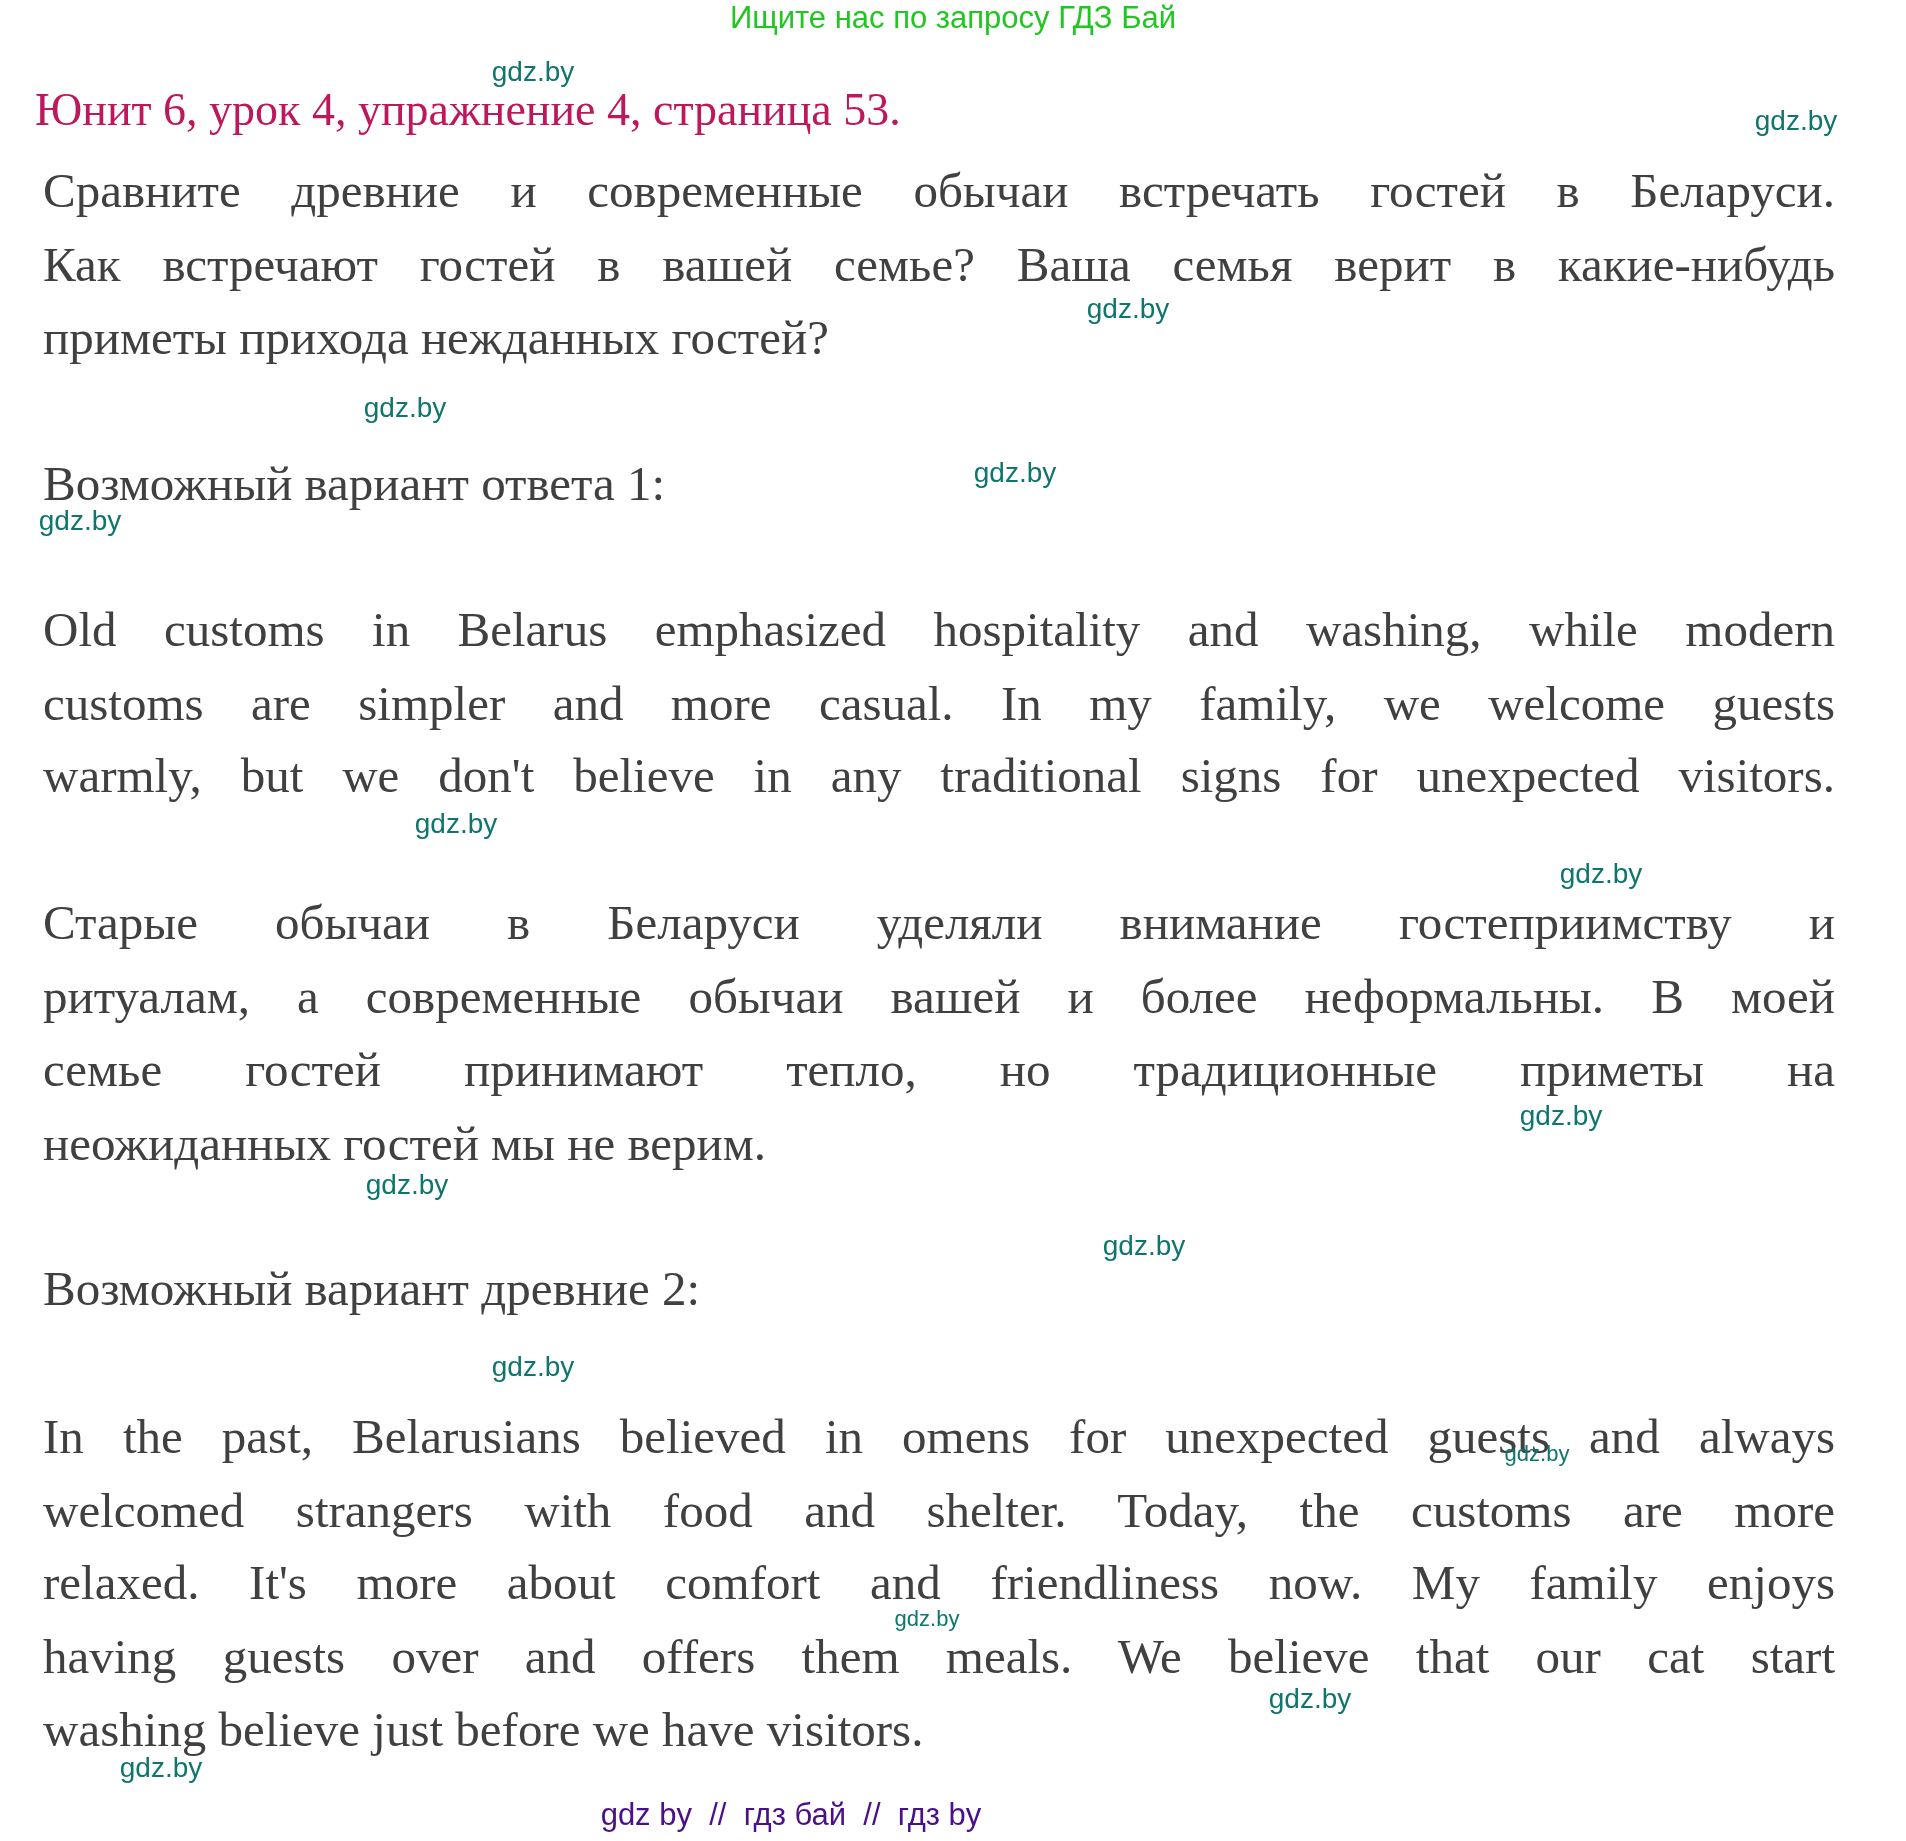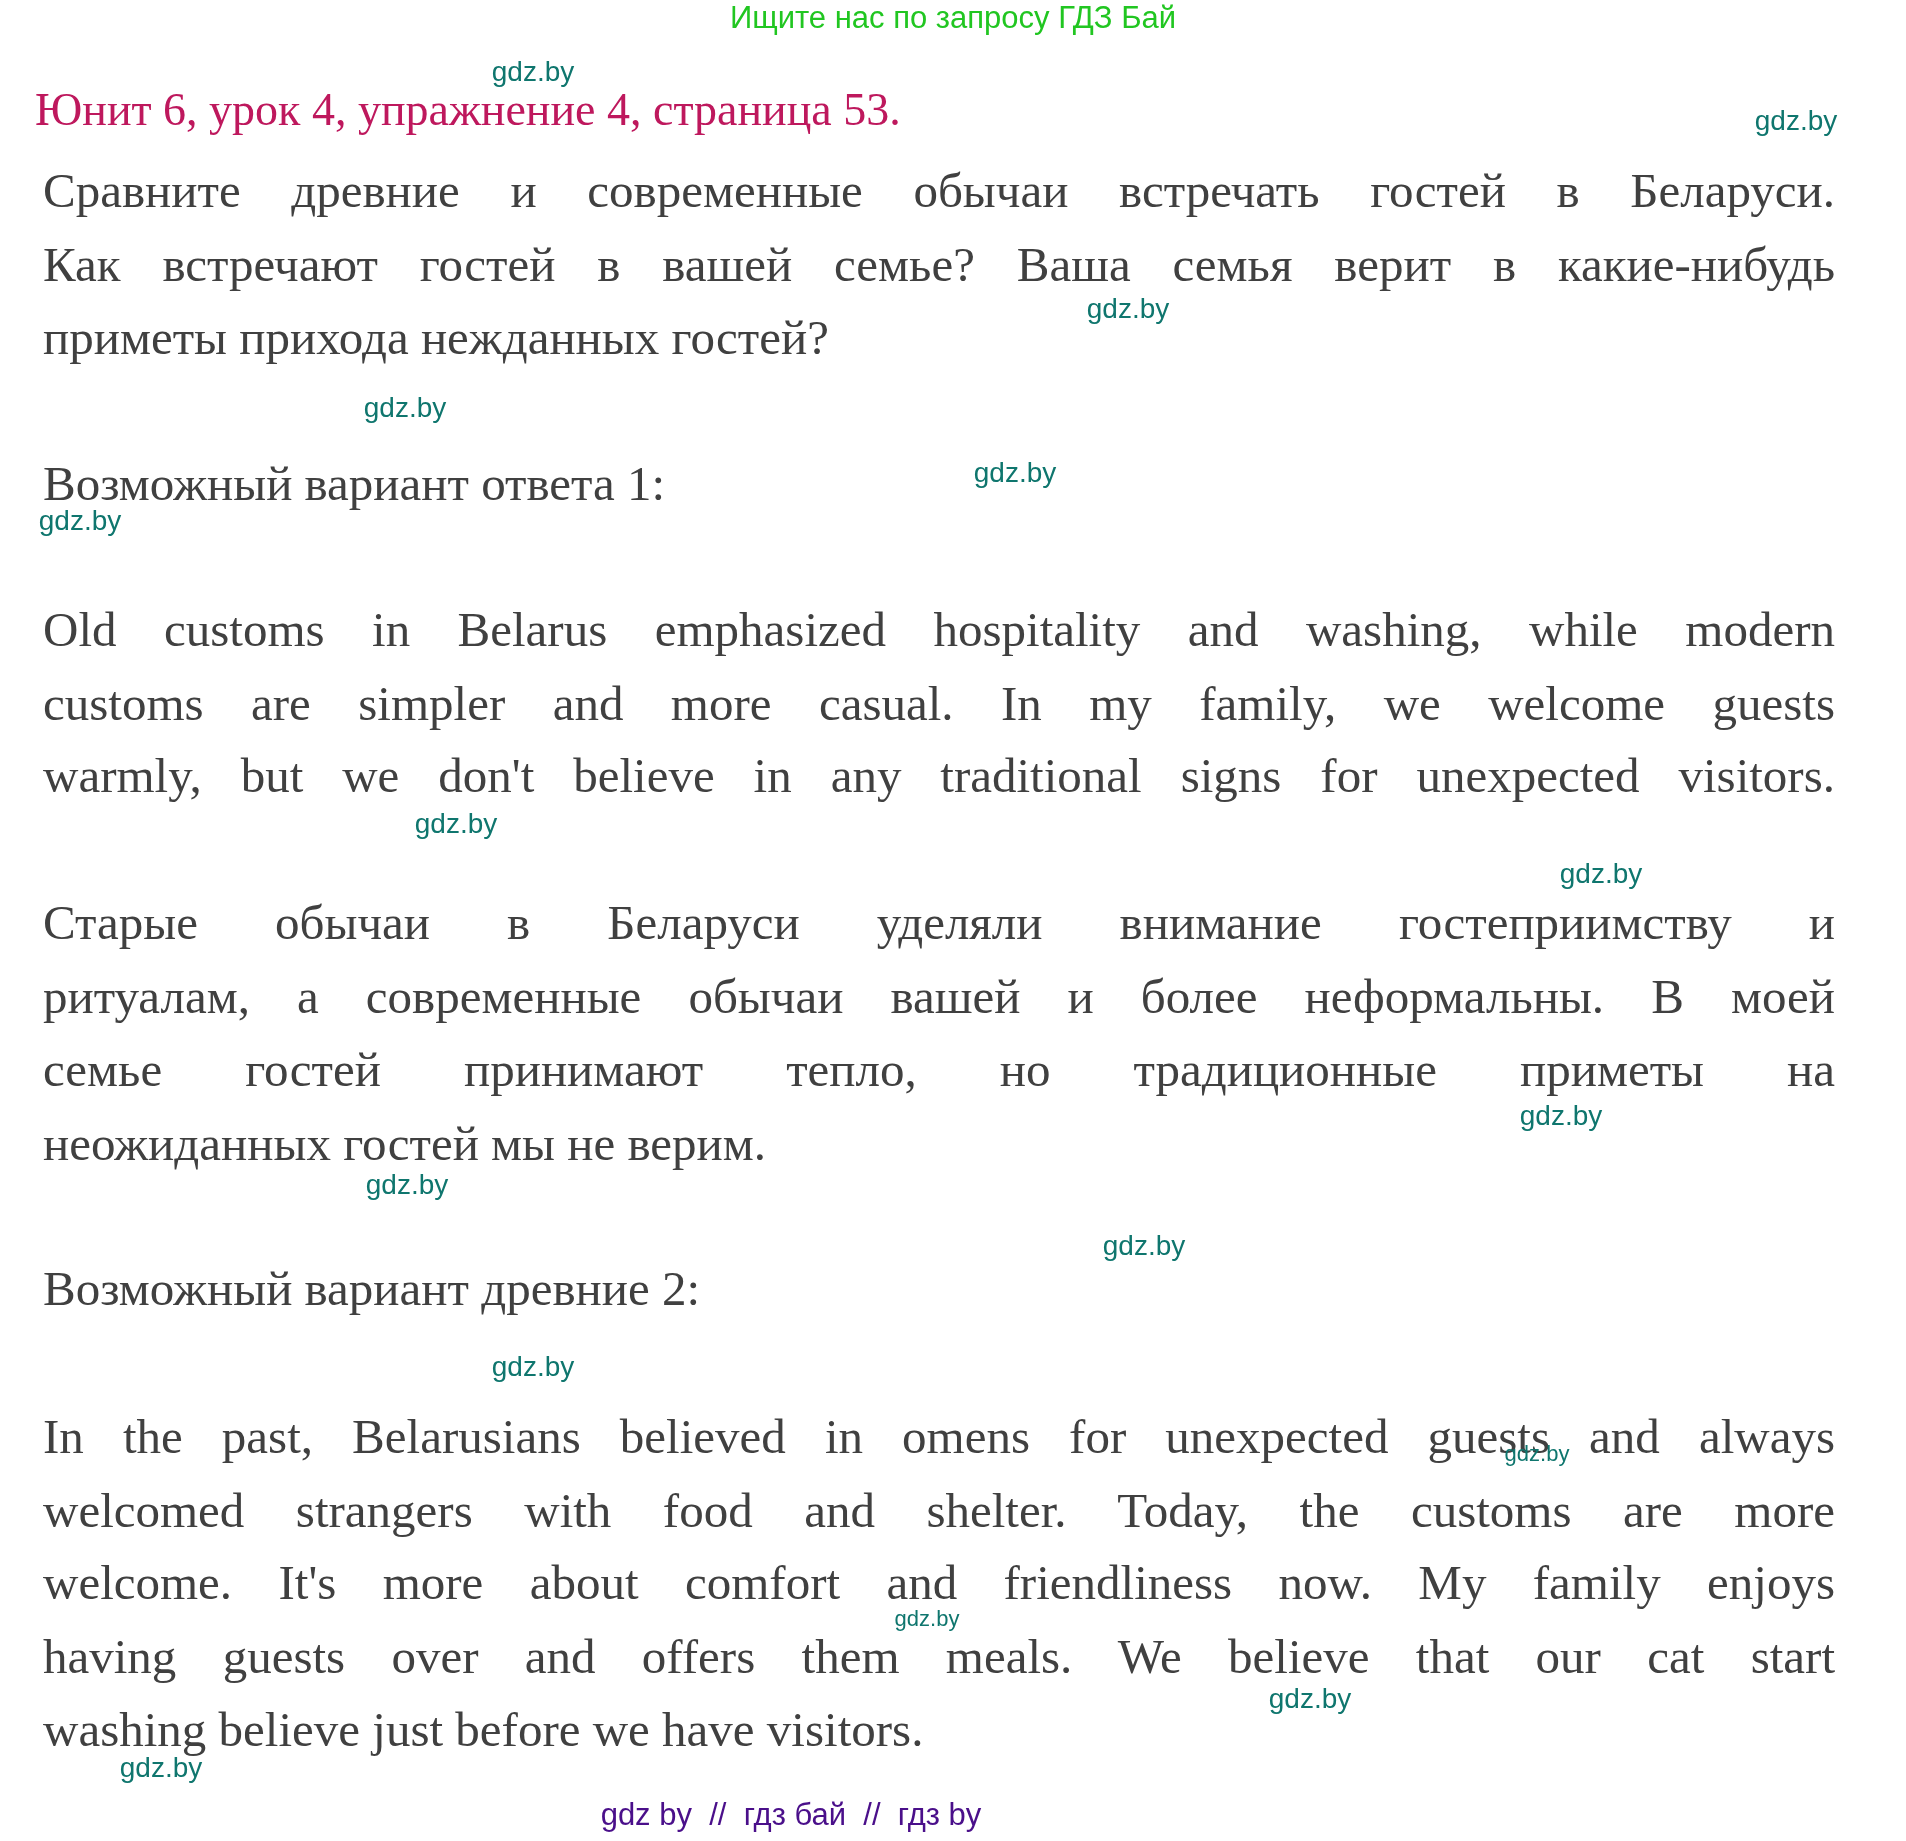--- a/index.html
+++ b/index.html
@@ -34,21 +34,21 @@
 <div class="line just" style="top:748px">warmly, but we don't believe in any traditional signs for unexpected visitors.</div>
 
 <div class="line just" style="top:895px">Старые обычаи в Беларуси уделяли внимание гостеприимству и</div>
 <div class="line just" style="top:969px">ритуалам, а современные обычаи вашей и более неформальны. В моей</div>
 <div class="line just" style="top:1042px">семье гостей принимают тепло, но традиционные приметы на</div>
 <div class="line" style="top:1116px">неожиданных гостей мы не верим.</div>
 
 <div class="line" style="top:1261px">Возможный вариант древние 2:</div>
 <div class="line just" style="top:1409px">In the past, Belarusians believed in omens for unexpected guests and always</div>
 <div class="line just" style="top:1483px">welcomed strangers with food and shelter. Today, the customs are more</div>
-<div class="line just" style="top:1555px">welcome. It's more about comfort and friendliness now. My family enjoys</div>
+<div class="line just" style="top:1555px">relaxed. It's more about comfort and friendliness now. My family enjoys</div>
 <div class="line just" style="top:1629px">having guests over and offers them meals. We believe that our cat start</div>
 <div class="line" style="top:1702px">washing believe just before we have visitors.</div>
 
 <div class="wm" style="left:533px;top:56px">gdz.by</div>
 <div class="wm" style="left:1796px;top:105px">gdz.by</div>
 <div class="wm" style="left:1128px;top:293px">gdz.by</div>
 <div class="wm" style="left:405px;top:392px">gdz.by</div>
 <div class="wm" style="left:1015px;top:457px">gdz.by</div>
 <div class="wm" style="left:80px;top:505px">gdz.by</div>
 <div class="wm" style="left:456px;top:808px">gdz.by</div>

